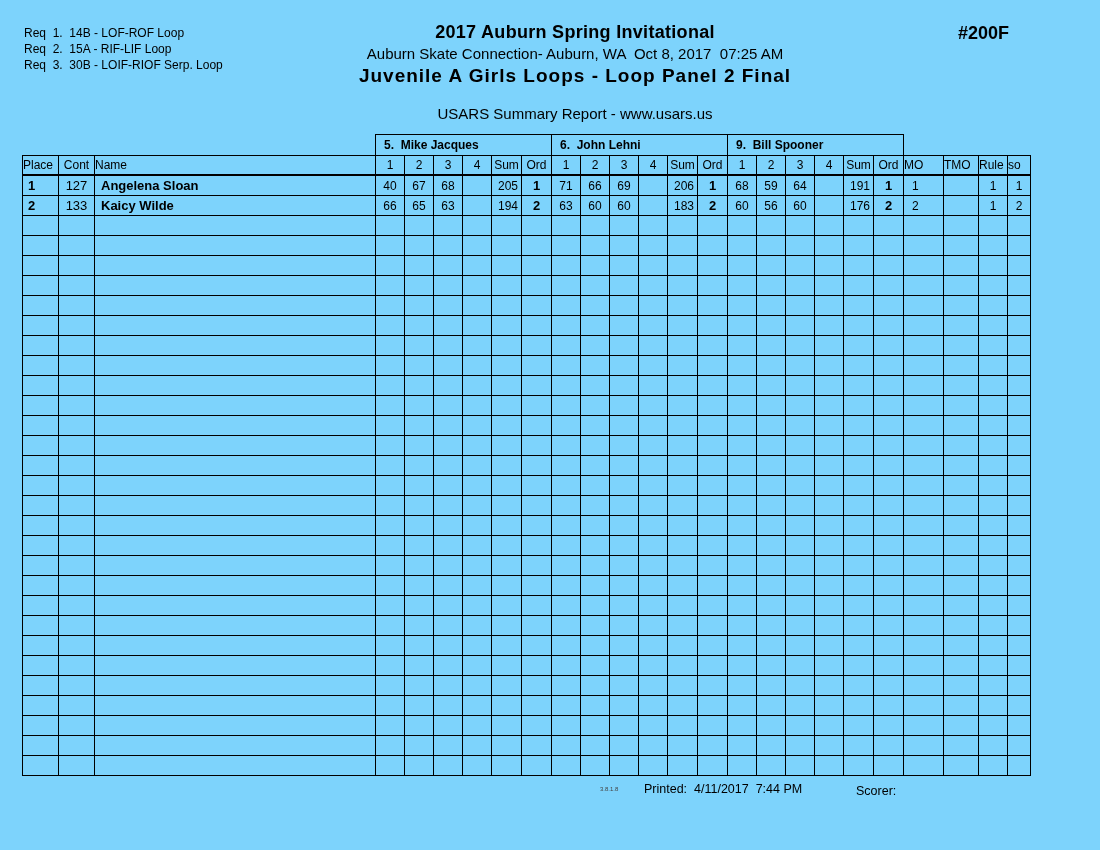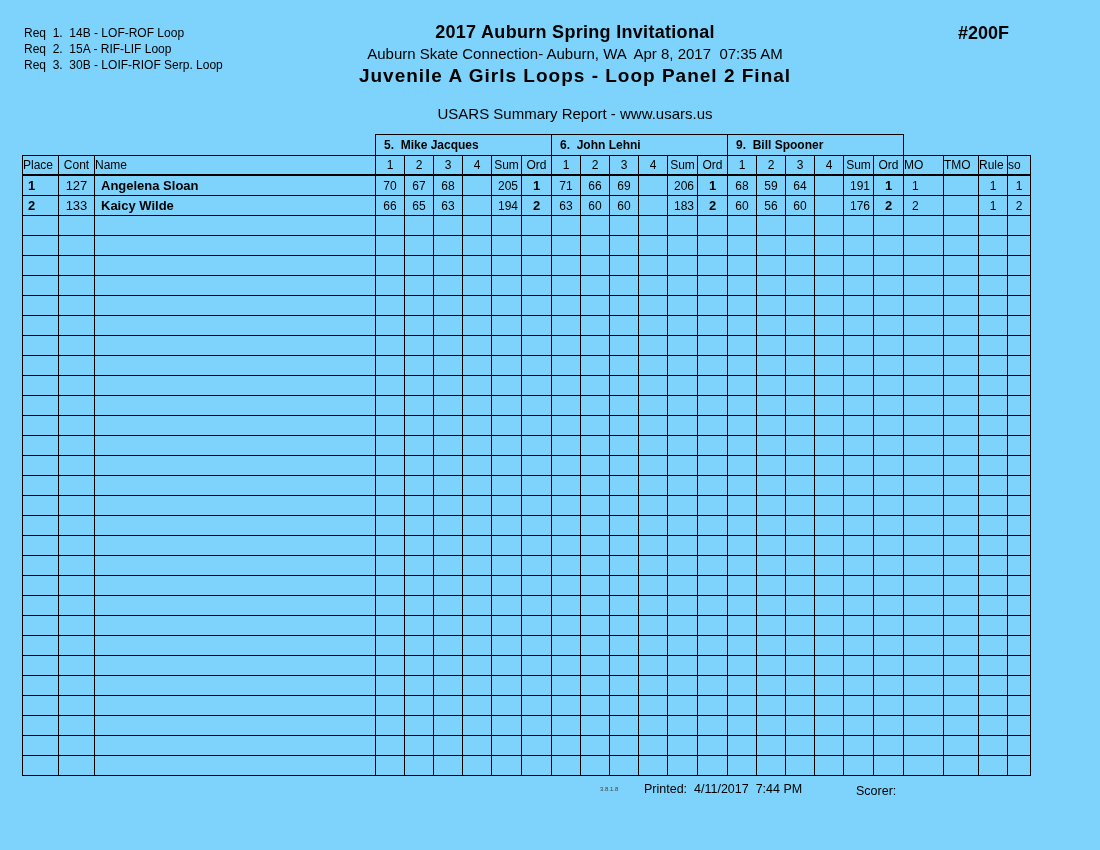--- a/index.html
+++ b/index.html
@@ -66,21 +66,21 @@
   <div class="req-block">
     <div>Req  1.  14B - LOF-ROF Loop</div>
     <div>Req  2.  15A - RIF-LIF Loop</div>
     <div>Req  3.  30B - LOIF-RIOF Serp. Loop</div>
   </div>
 
   <div class="event-number">#200F</div>
 
   <div class="header-block">
     <div class="title-main">2017 Auburn Spring Invitational</div>
-    <div class="venue-line">Auburn Skate Connection- Auburn, WA  Apr 8, 2017  07:35 AM</div>
+    <div class="venue-line">Auburn Skate Connection- Auburn, WA  Oct 8, 2017  07:25 AM</div>
     <div class="event-title">Juvenile A Girls Loops - Loop Panel 2 Final</div>
     <div class="report-line">USARS Summary Report - www.usars.us</div>
   </div>
 
   <table class="score-table">
     <colgroup>
       <col style="width:36px">
         <col style="width:36px">
         <col style="width:281px">
       <col style="width:29px">
@@ -144,21 +144,21 @@
         <th class="h-tmo">TMO</th>
         <th class="h-rule">Rule</th>
         <th class="h-so">so</th>
       </tr>
     </thead>
     <tbody id="score-body">
         <tr>
           <td class="place">1</td>
           <td class="cont">127</td>
           <td class="name">Angelena Sloan</td>
-          <td class="score">70</td>
+          <td class="score">40</td>
           <td class="score">67</td>
           <td class="score">68</td>
           <td class="score"></td>
           <td class="sum">205</td>
           <td class="ord ordcol">1</td>
           <td class="score">71</td>
           <td class="score">66</td>
           <td class="score">69</td>
           <td class="score"></td>
           <td class="sum">206</td>

